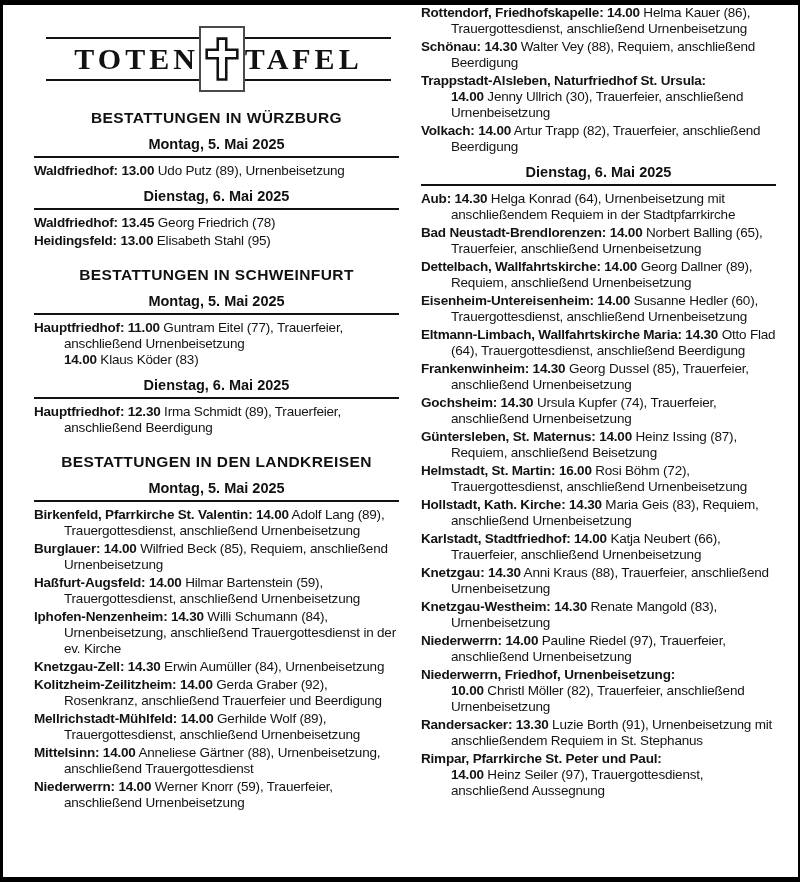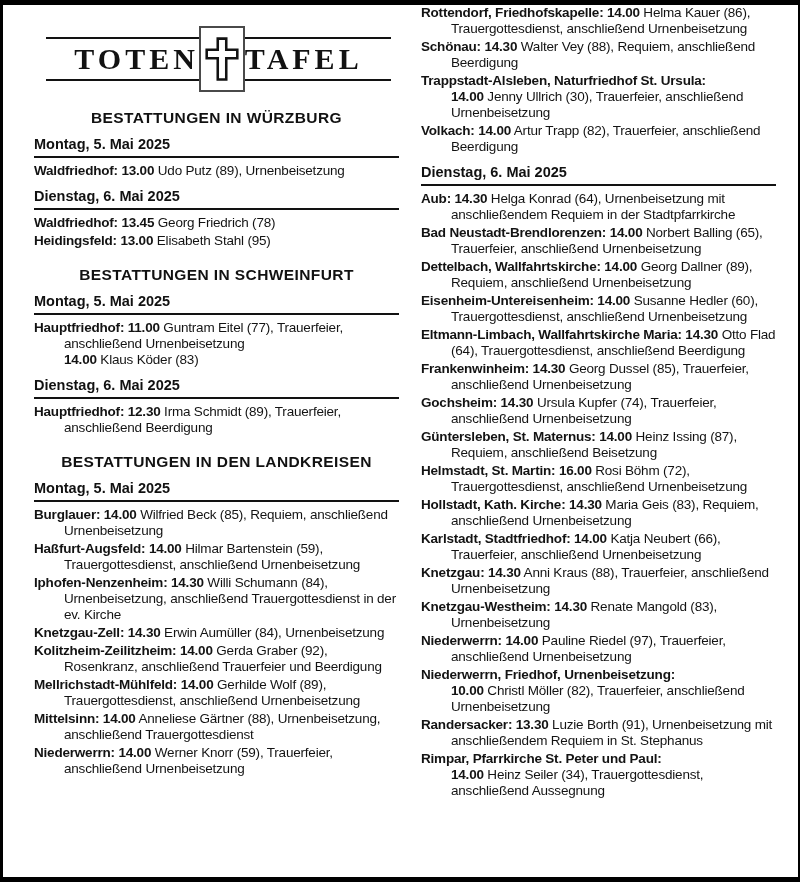--- a/index.html
+++ b/index.html
@@ -32,21 +32,21 @@
     display:flex;align-items:center;justify-content:center;
     position:relative;z-index:1;
   }
 
   
   .section-title{
     font-size:15.5px;font-weight:700;text-align:center;letter-spacing:.4px;
     margin:17px 0 9px;color:#111;
   }
   .date-title{
-    font-size:14.5px;font-weight:700;
+    font-size:14.5px;font-weight:700;text-align:center;
     margin:9px 0 4px;color:#111;
   }
   .rule{height:2px;background:#121212;margin:0 0 5px;}
 
   
   .entry{margin:0 0 2px;}
   .ln{
     margin:0;font-size:13.5px;line-height:16px;letter-spacing:-.2px;color:#131313;
   }
   .ln strong{font-weight:700;}
@@ -95,20 +95,23 @@
           </div>
           <h3 class="date-title">Dienstag, 6. Mai 2025</h3>
           <div class="rule"></div>
           <div class="entry">
             <p class="ln first"><strong>Hauptfriedhof: 12.30</strong><span> Irma Schmidt (89), Trauerfeier, anschließend Beerdigung</span></p>
           </div>
           <h2 class="section-title">BESTATTUNGEN IN DEN LANDKREISEN</h2>
           <h3 class="date-title">Montag, 5. Mai 2025</h3>
           <div class="rule"></div>
           <div class="entry">
+            <p class="ln first"><strong>Birkenfeld, Pfarrkirche St. Valentin: 14.00</strong><span> Adolf Lang (89), Trauergottesdienst, anschließend Urnenbeisetzung</span></p>
+          </div>
+          <div class="entry">
             <p class="ln first"><strong>Burglauer: 14.00</strong><span> Wilfried Beck (85), Requiem, anschließend Urnenbeisetzung</span></p>
           </div>
           <div class="entry">
             <p class="ln first"><strong>Haßfurt-Augsfeld: 14.00</strong><span> Hilmar Bartenstein (59), Trauergottesdienst, anschließend Urnenbeisetzung</span></p>
           </div>
           <div class="entry">
             <p class="ln first"><strong>Iphofen-Nenzenheim: 14.30</strong><span> Willi Schumann (84), Urnenbeisetzung, anschließend Trauergottesdienst in der ev. Kirche</span></p>
           </div>
           <div class="entry">
             <p class="ln first"><strong>Knetzgau-Zell: 14.30</strong><span> Erwin Aumüller (84), Urnenbeisetzung</span></p>
@@ -189,19 +192,19 @@
           </div>
           <div class="entry">
             <p class="ln first"><strong>Niederwerrn, Friedhof, Urnenbeisetzung:</strong></p>
             <p class="ln cont"><strong>10.00</strong><span> Christl Möller (82), Trauerfeier, anschließend Urnenbeisetzung</span></p>
           </div>
           <div class="entry">
             <p class="ln first"><strong>Randersacker: 13.30</strong><span> Luzie Borth (91), Urnenbeisetzung mit anschließendem Requiem in St. Stephanus</span></p>
           </div>
           <div class="entry">
             <p class="ln first"><strong>Rimpar, Pfarrkirche St. Peter und Paul:</strong></p>
-            <p class="ln cont"><strong>14.00</strong><span> Heinz Seiler (34), Trauergottesdienst, anschließend Aussegnung</span></p>
+            <p class="ln cont"><strong>14.00</strong><span> Heinz Seiler (97), Trauergottesdienst, anschließend Aussegnung</span></p>
           </div>
         </div>
     </div>
 
   </div>
 </div>
 
 </body></html>

